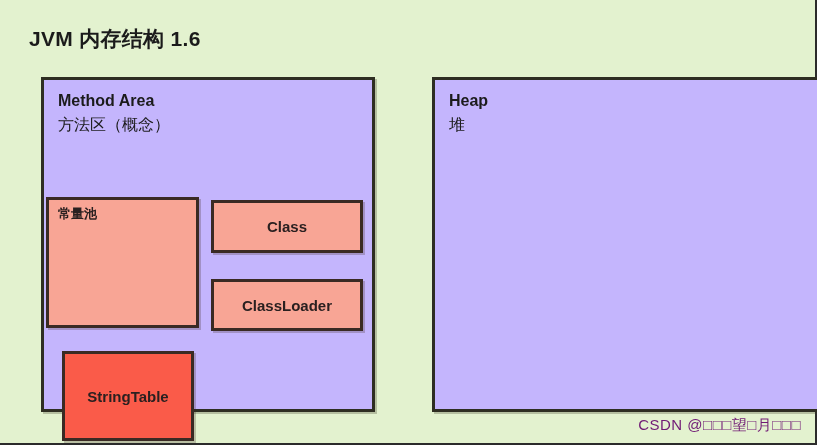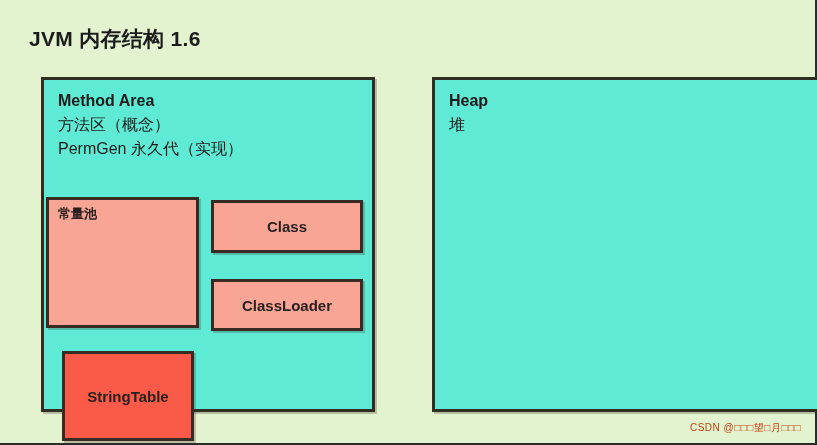--- a/index.html
+++ b/index.html
@@ -32,21 +32,21 @@
     font-weight: bold;
     color: #1b1b1b;
     letter-spacing: 0.3px;
     white-space: nowrap;
   }
 
   
   .region {
     position: absolute;
     box-sizing: border-box;
-    background: #5eead4;
+    background: #c4b5fd;
     border: 3px solid #2e2e22;
     box-shadow: 2px 2px 0 rgba(60,60,40,0.28);
     padding-left: 28px;
   }
   .region-heading {
     position: absolute;
     left: 14px;
     top: 9px;
     font-size: 16px;
     font-weight: bold;
@@ -102,40 +102,39 @@
   #constant-pool-box { left: 2px;  top: 117px; width: 153px; height: 131px; }
   #string-table-box  { left: 13px; top: 151px; width: 132px; height: 90px; }
   #class-box         { left: 167px; top: 120px; width: 152px; height: 53px; }
   #class-loader-box  { left: 167px; top: 199px; width: 152px; height: 52px; }
 
   
   #watermark {
     position: absolute;
     right: 14px;
     bottom: 8px;
-    font-size: 10px;
-    color: #c2410c;
+    font-size: 15px;
+    color: #701a75;
     letter-spacing: 0.5px;
     white-space: nowrap;
     user-select: none;
   }
 </style>
 </head>
 <body>
 
 <div id="canvas">
 
   <div id="diagram-title">JVM 内存结构 1.6</div>
 
   <div class="region" id="method-area-region">
 
     <div class="region-heading">
       <span class="ln">Method Area</span>
       <span class="ln ln-cn">方法区（概念）</span>
-      <span class="ln ln-cn">PermGen 永久代（实现）</span>
     </div>
 
     <div class="subbox subbox-salmon" id="constant-pool-box">
       <span class="subbox-label-tl">常量池</span>
 
       <div class="subbox subbox-red" id="string-table-box">
         <span class="subbox-label-center">StringTable</span>
       </div>
     </div>
 

